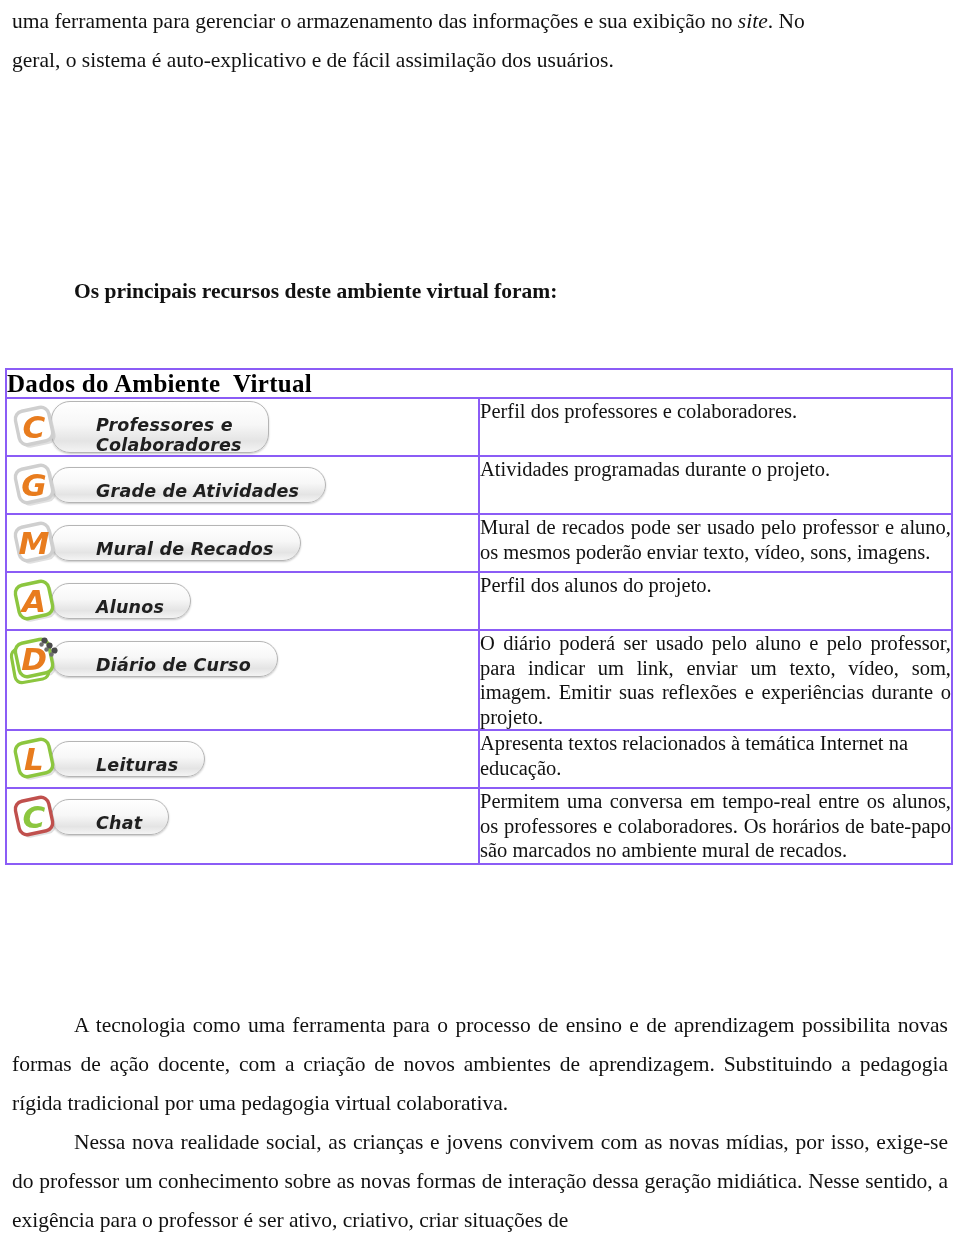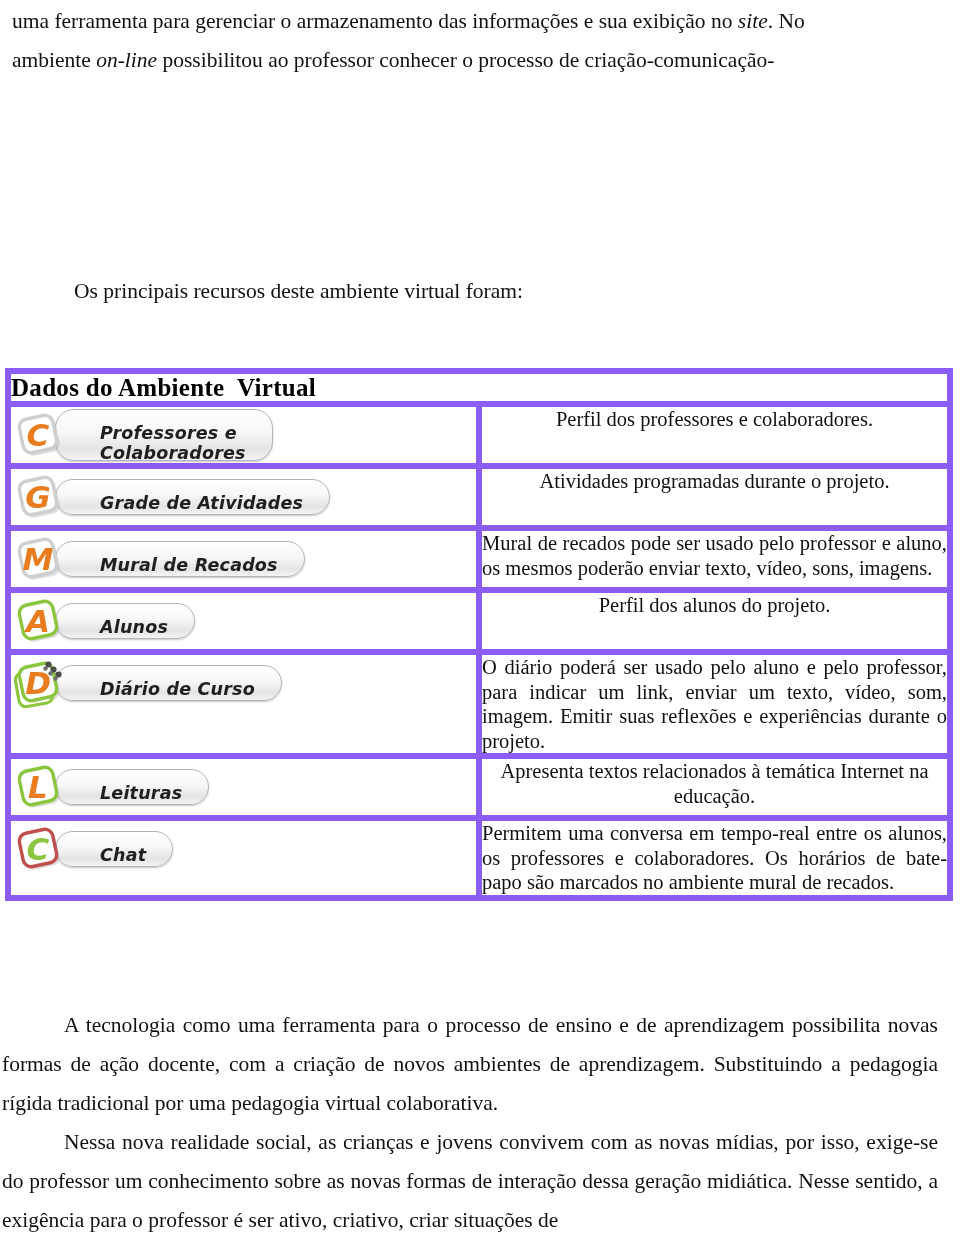--- a/index.html
+++ b/index.html
@@ -30,20 +30,21 @@
     color: #111;
   }
   .prose p {
     margin: 0;
   }
   .indent {
     text-indent: 62px;
   }
   .indent-sm {
     text-indent: 62px;
+    font-weight: bold;
   }
   i, .it { font-style: italic; }
 
   .top-block {
     position: absolute;
     left: 12px;
     top: 2px;
     width: 936px;
   }
 
@@ -60,21 +61,21 @@
     left: 5px;
     top: 368px;
     width: 948px;
   }
   table.env {
     border-collapse: collapse;
     width: 948px;
     table-layout: fixed;
   }
   table.env td {
-    border: 6px solid #8b5cf6;
+    border: 2px solid #8b5cf6;
     vertical-align: top;
     padding: 0;
   }
   td.heading-cell {
     border: none;
     border-bottom: 1px solid #c0504d;
     padding: 0 0 2px 8px;
   }
   .heading-text {
     font-family: "Liberation Serif", "DejaVu Serif", serif;
@@ -91,21 +92,21 @@
   td.desc-cell {
     width: 438px;
     padding: 3px 8px 4px 8px;
   }
   .desc-text {
     font-size: 20.5px;
     line-height: 24.5px;
     text-align: justify;
     color: #111;
   }
-  .desc-text.nojust { text-align: center; }
+  .desc-text.nojust { text-align: left; }
   .badge-row {
     display: flex;
     align-items: center;
     position: relative;
   }
   .glyph-box {
     position: relative;
     width: 56px;
     height: 56px;
     flex: 0 0 56px;
@@ -135,33 +136,33 @@
     font-size: 17.5px;
     line-height: 20px;
     color: #1f1f1f;
     letter-spacing: 0.2px;
     white-space: pre-line;
   }
 
   
   .bottom-block {
     position: absolute;
-    left: 2px;
+    left: 12px;
     top: 1006px;
     width: 936px;
   }
 </style>
 </head>
 <body>
 
 <div class="page">
 
   <div class="top-block prose">
     <p><span>uma ferramenta para gerenciar o armazenamento das informações e sua exibição no </span><i>site</i><span>. No</span></p>
-    <p><span>ambiente </span><i>on-line</i><span> possibilitou ao professor conhecer o processo de criação-comunicação-</span></p>
+    <p><span>geral, o sistema é auto-explicativo e de fácil assimilação dos usuários.</span></p>
   </div>
 
   <div class="recursos-line prose">
     <p class="indent-sm">Os principais recursos  deste ambiente virtual  foram:</p>
   </div>
 
   <div class="table-wrap">
     <table class="env">
       <tbody>
         <tr>

